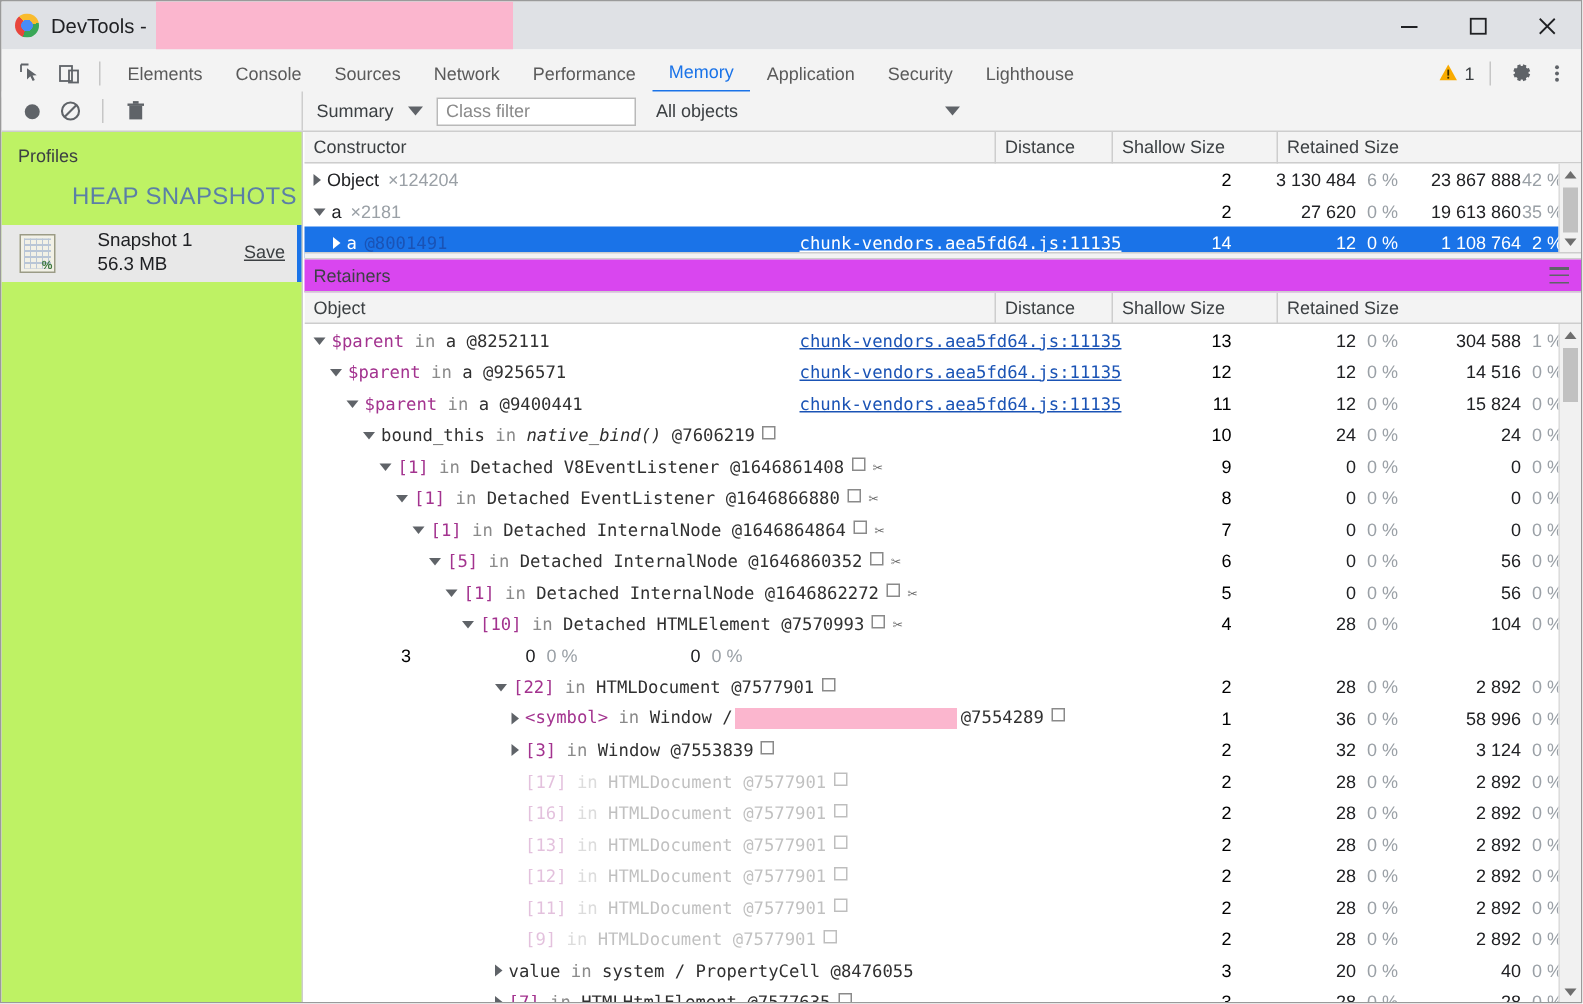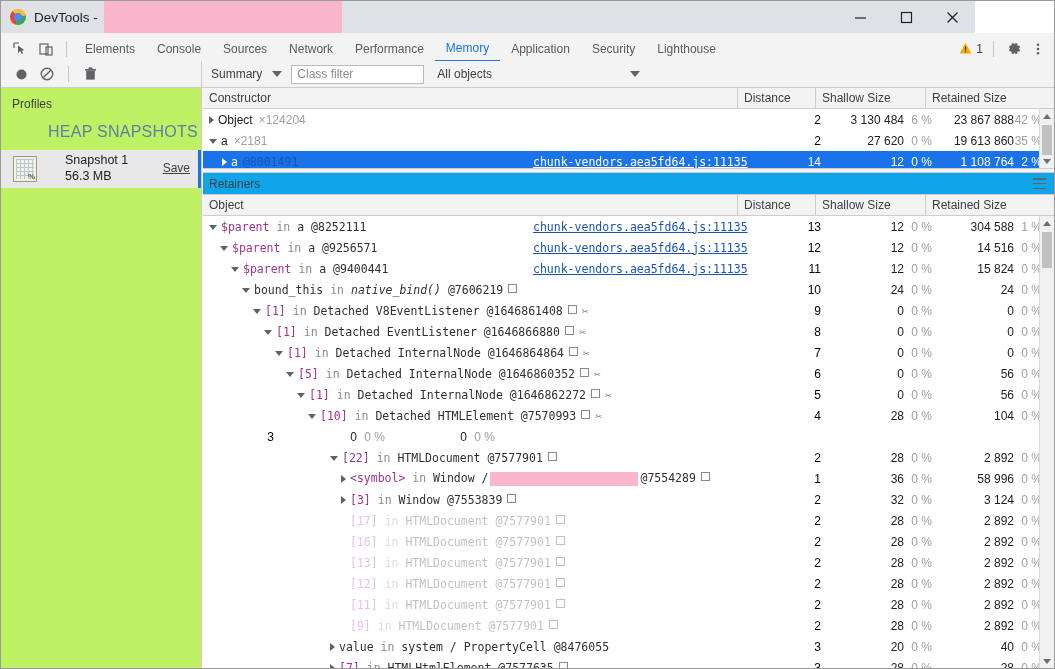--- a/index.html
+++ b/index.html
@@ -15,21 +15,21 @@
     width: 1055px; height: 669px;
     box-sizing: border-box;
     border: 1px solid #9a9a9a;
     background: #ffffff;
     overflow: hidden;
   }
 
   
   .titlebar {
     position: absolute; left: 0; top: 0;
-    width: 974px; height: 32px;
+    width: 1053px; height: 32px;
     background: #dfe1e5;
     display: flex; align-items: center;
     box-sizing: border-box;
   }
   .tb-icon {
     width: 16px; height: 16px; margin-left: 9px; margin-right: 8px;
     border-radius: 50%;
     background:
       radial-gradient(circle at 50% 50%, #4a8cf7 0 34%, rgba(0,0,0,0) 35%),
       conic-gradient(from 200deg, #e8453c 0 33%, #f9bb2d 0 66%, #3aa757 0 100%);
@@ -232,21 +232,21 @@
   .num { color: #202124; }
 
   .thead {
     display: flex; height: 21px; align-items: center;
     background: #f3f3f3;
     border-bottom: 1px solid #cdcdcd;
     font-size: 12px; color: #3c4043;
     box-sizing: border-box;
   }
   .th { height: 21px; display:flex; align-items:center; box-sizing: border-box; }
-  .th.name { width: 535px; padding-left: 6px; border-right: 1px solid #cdcdcd; }
+  .th.name { width: 461px; padding-left: 6px; border-right: 1px solid #cdcdcd; }
   .th.dist { width: 78px; padding-left: 6px; border-right: 1px solid #cdcdcd; }
   .th.shal { width: 110px; padding-left: 6px; border-right: 1px solid #cdcdcd; }
   .th.ret  { width: 110px; padding-left: 6px; }
 
   
   .top-table {
     position: absolute; left: 0; top: 0; right: 0;
     height: 80px;
     box-sizing: border-box;
   }
@@ -299,21 +299,21 @@
     border-top: 1px solid #cdcdcd;
     border-bottom: 1px solid #cdcdcd;
     box-sizing: border-box;
   }
 
   
   .ret-panel {
     position: absolute; left: 0; right: 0; top: 85px; bottom: 0;
   }
   .ret-header {
-    height: 22px; background: #0ea5e9;
+    height: 22px; background: #d946ef;
     border-bottom: 1px solid #cdcdcd;
     display: flex; align-items: center;
     font-size: 12px; color: #3c4043;
     padding-left: 6px;
     box-sizing: border-box;
     position: relative;
   }
   .hamburger {
     position: absolute; right: 8px; top: 5px;
     width: 13px; height: 11px;

